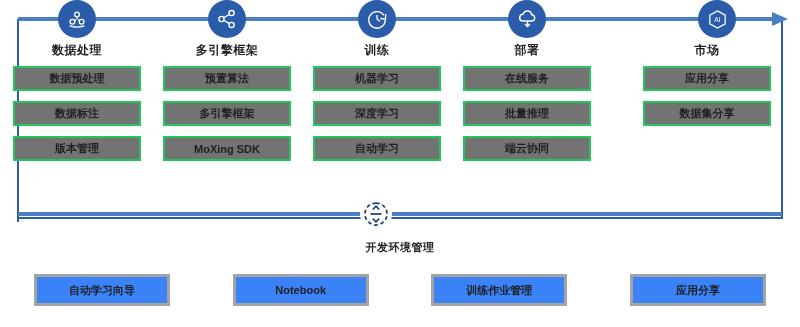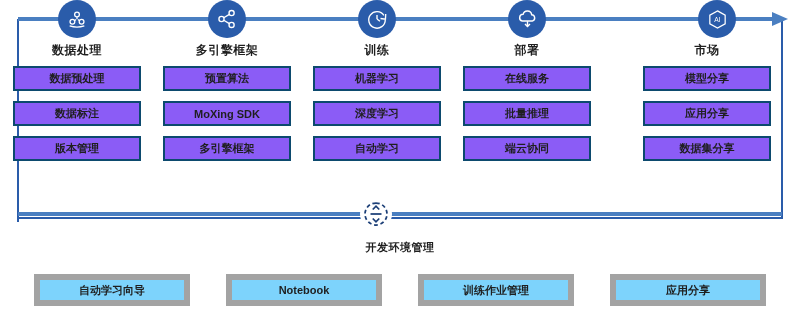--- a/index.html
+++ b/index.html
@@ -64,22 +64,22 @@
     letter-spacing: 0.5px;
     margin-bottom: 8px;
     height: 15px;
     line-height: 15px;
     white-space: nowrap;
   }
   .chip {
     width: 128px;
     height: 25px;
     box-sizing: border-box;
-    border: 2px solid #0c4a6e;
-    background: #8b5cf6;
+    border: 2px solid #22c55e;
+    background: #737373;
     display: flex;
     align-items: center;
     justify-content: center;
     font-size: 11px;
     color: #1f1f1f;
     font-weight: 600;
     margin-bottom: 10px;
     white-space: nowrap;
   }
   .chip:last-child { margin-bottom: 4px; }
@@ -115,25 +115,25 @@
   .bottom-row {
     position: absolute;
     left: 34px;
     top: 274px;
     width: 732px;
     display: flex;
     justify-content: space-between;
     z-index: 4;
   }
   .bottom-chip {
-    width: 156px;
+    width: 136px;
     height: 32px;
     box-sizing: border-box;
-    border: 6px solid #a3a3a3;
-    background: #7dd3fc;
+    border: 3px solid #a3a3a3;
+    background: #3b82f6;
     display: flex;
     align-items: center;
     justify-content: center;
     font-size: 11px;
     font-weight: 600;
     color: #1f1f1f;
     white-space: nowrap;
   }
 </style>
 </head>
@@ -200,41 +200,40 @@
   <div class="stage-col" style="left:2px;">
     <div class="stage-title">数据处理</div>
     <div class="chip">数据预处理</div>
     <div class="chip">数据标注</div>
     <div class="chip">版本管理</div>
   </div>
 
   <div class="stage-col" style="left:152px;">
     <div class="stage-title">多引擎框架</div>
     <div class="chip">预置算法</div>
+    <div class="chip">多引擎框架</div>
     <div class="chip">MoXing SDK</div>
-    <div class="chip">多引擎框架</div>
   </div>
 
   <div class="stage-col" style="left:302px;">
     <div class="stage-title">训练</div>
     <div class="chip">机器学习</div>
     <div class="chip">深度学习</div>
     <div class="chip">自动学习</div>
   </div>
 
   <div class="stage-col" style="left:452px;">
     <div class="stage-title">部署</div>
     <div class="chip">在线服务</div>
     <div class="chip">批量推理</div>
     <div class="chip">端云协同</div>
   </div>
 
   <div class="stage-col" style="left:632px;">
     <div class="stage-title">市场</div>
-    <div class="chip">模型分享</div>
     <div class="chip">应用分享</div>
     <div class="chip">数据集分享</div>
   </div>
 
   <div class="hub">
     <svg width="30" height="30" viewBox="0 0 24 24" fill="none" stroke="#1c3f77" stroke-width="1.4">
       <path d="M12 3.2 A8.8 8.8 0 0 1 20.8 12 A8.8 8.8 0 0 1 12 20.8 A8.8 8.8 0 0 1 3.2 12 A8.8 8.8 0 0 1 12 3.2 Z" stroke-dasharray="3 2.2"></path>
       <polyline points="9.4,8.4 12,5.8 14.6,8.4"></polyline>
       <polyline points="14.6,15.6 12,18.2 9.4,15.6"></polyline>
       <line x1="7.6" y1="12" x2="16.4" y2="12"></line>

